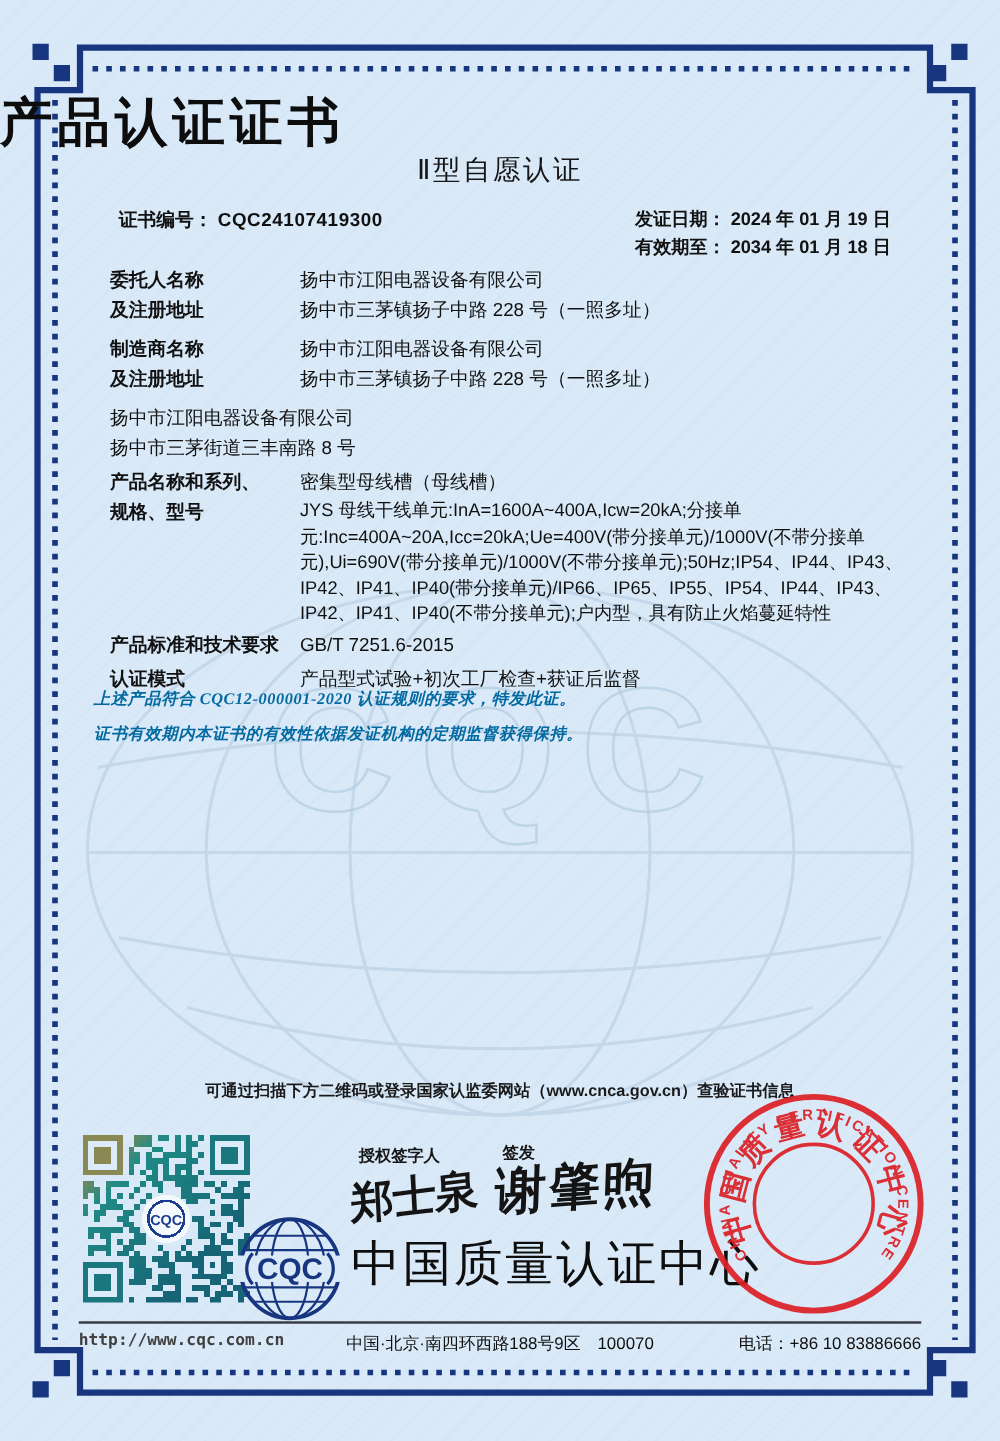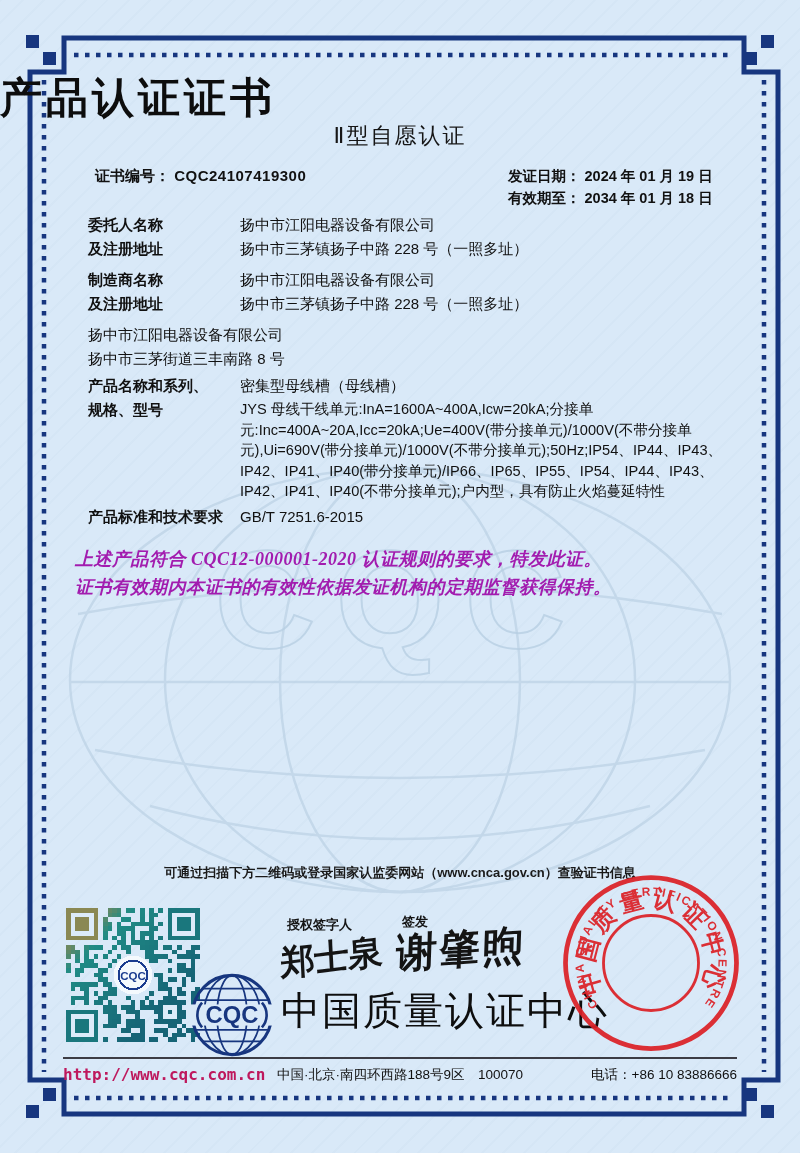--- a/index.html
+++ b/index.html
@@ -32,21 +32,21 @@
 
   .fields{position:absolute;left:88px;top:213px;width:662px;}
   .row{display:flex;margin-bottom:7px;}
   .row .lbl{width:152px;flex:0 0 152px;font-weight:700;font-size:15px;line-height:24px;}
   .row .val{flex:1;font-size:15px;line-height:24px;}
   .row .val .spec{font-size:14.6px;line-height:20.5px;margin-top:1px;}
   .row.tight{margin-bottom:3px;}
 
   .statements{position:absolute;left:75px;top:545px;
     font-family:"Liberation Serif","DejaVu Serif",serif;font-style:italic;
-    font-size:18px;font-weight:600;letter-spacing:0.5px;line-height:28px;color:#a21caf;}
+    font-size:13px;font-weight:600;letter-spacing:0.5px;line-height:28px;color:#0369a1;}
 
   .verify-note{position:absolute;left:0;right:0;top:864px;text-align:center;
     font-size:13px;font-weight:600;color:#1a1a1a;}
 
   .qr{position:absolute;left:66px;top:908px;width:134px;height:134px;}
   .qr svg{width:134px;height:134px;shape-rendering:crispEdges;}
 
   .sig-label{position:absolute;font-size:13px;font-weight:700;color:#151515;}
   .sig-label.auth{left:287px;top:916px;}
   .sig-label.issue{left:402px;top:913px;}
@@ -56,21 +56,21 @@
   .sig.issue{left:396px;top:922px;font-size:41px;transform:rotate(-4deg) skewX(-6deg);letter-spacing:2px;}
 
   .org-logo{position:absolute;left:188px;top:971px;width:88px;height:88px;}
   .org-name{position:absolute;left:281px;top:984px;font-size:39px;font-weight:500;
     letter-spacing:2px;color:#0e0e0e;white-space:nowrap;}
 
   .seal{position:absolute;left:556px;top:868px;width:190px;height:190px;opacity:0.93;z-index:4;}
 
   .footer-line{position:absolute;left:63px;top:1057px;width:674px;height:2px;background:#3c3c44;}
   .footer-url{position:absolute;left:63px;top:1065px;
-    font-family:"DejaVu Sans Mono","Liberation Mono",monospace;font-size:16px;font-weight:700;color:#be185d;}
+    font-family:"DejaVu Sans Mono","Liberation Mono",monospace;font-size:13px;font-weight:700;color:#404040;}
   .footer-addr{position:absolute;left:0;right:0;top:1066px;text-align:center;font-size:13.5px;color:#101010;}
   .footer-phone{position:absolute;right:63px;top:1066px;font-size:13.5px;color:#101010;}
 </style>
 </head>
 <body>
 
 <div class="page">
 
   <svg class="watermark" viewBox="0 0 800 1153">
     <g stroke="#b3cbdf" fill="none" stroke-width="2.5" opacity="0.55">
@@ -160,20 +160,28 @@
             <div>密集型母线槽（母线槽）</div>
             <div class="spec">JYS 母线干线单元:InA=1600A~400A,Icw=20kA;分接单元:Inc=400A~20A,Icc=20kA;Ue=400V(带分接单元)/1000V(不带分接单元),Ui=690V(带分接单元)/1000V(不带分接单元);50Hz;IP54、IP44、IP43、IP42、IP41、IP40(带分接单元)/IP66、IP65、IP55、IP54、IP44、IP43、IP42、IP41、IP40(不带分接单元);户内型，具有防止火焰蔓延特性</div>
           </div>
       </div>
       <div class="row tight">
         <div class="lbl">
             <div>产品标准和技术要求</div>
           </div>
         <div class="val">
             <div>GB/T 7251.6-2015</div>
+          </div>
+      </div>
+      <div class="row">
+        <div class="lbl">
+            <div>认证模式</div>
+          </div>
+        <div class="val">
+            <div>产品型式试验+初次工厂检查+获证后监督</div>
           </div>
       </div>
     </div>
 
     <div class="statements">
       <div>上述产品符合 CQC12-000001-2020 认证规则的要求，特发此证。</div>
       <div>证书有效期内本证书的有效性依据发证机构的定期监督获得保持。</div>
     </div>
 
     <div class="verify-note">可通过扫描下方二维码或登录国家认监委网站（www.cnca.gov.cn）查验证书信息</div>

